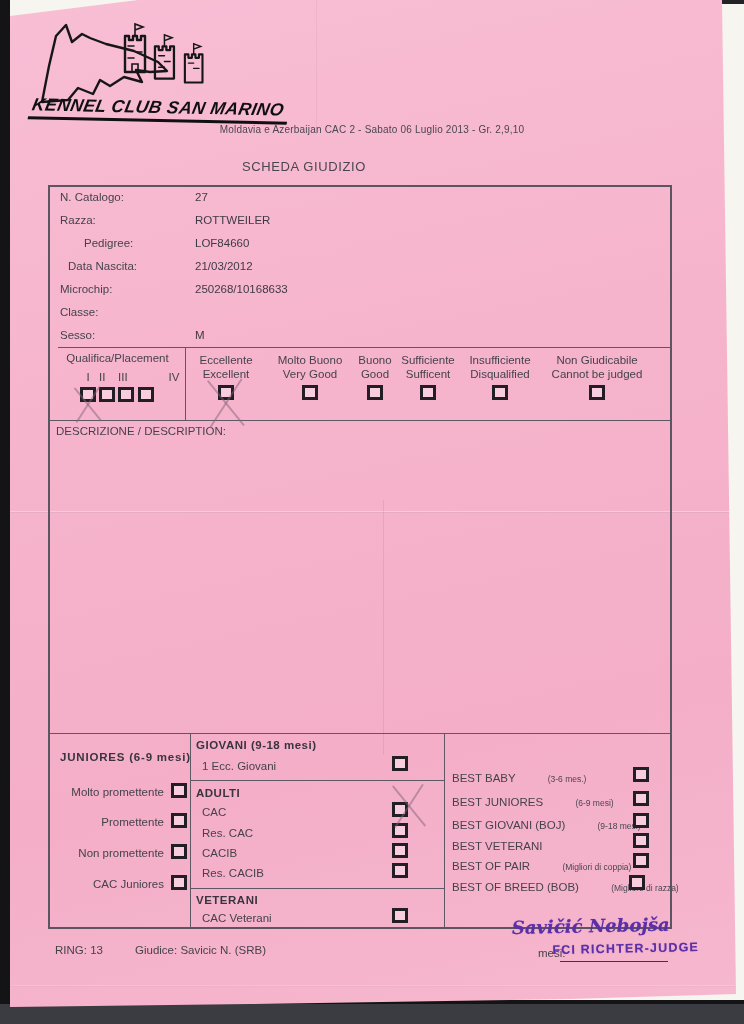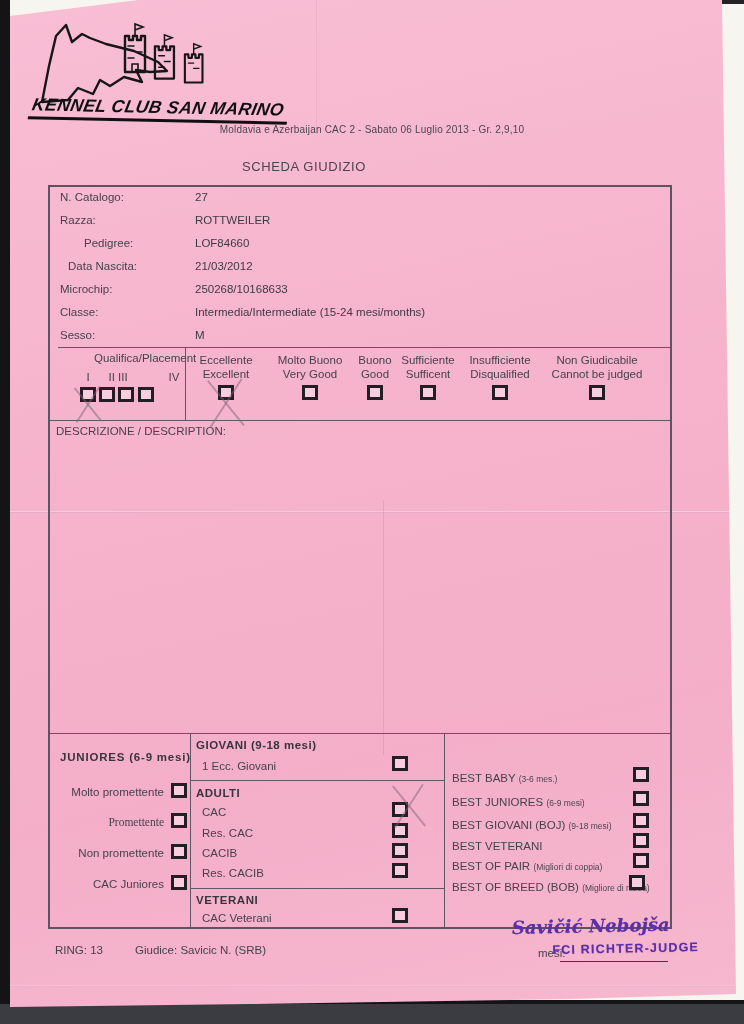--- a/index.html
+++ b/index.html
@@ -19,21 +19,21 @@
     left:10px;top:0;width:728px;height:1009px;
     background:linear-gradient(168deg,#f8bed4 0%,#f6b4cc 38%,#f4aec8 72%,#f6b8cf 100%);
     clip-path:polygon(0 16px,128px 0,712px 0,726px 994px,560px 999px,240px 1004px,0 1007px);
   }
   .crease-h{height:2px;background:linear-gradient(rgba(255,255,255,.55),rgba(165,100,133,.28));}
   .crease-v{width:1px;background:rgba(170,110,140,.2);}
   
   .print{color:#46424c;font-size:11.5px;line-height:14px;white-space:nowrap;}
   .val{color:#3e3a44;}
   .bold{font-weight:bold;color:#39353f;}
-  .small-note{font-size:8.5px;color:#4a4650;}
+  .small-note{font-size:8.5px;color:#4a4650;margin-left:29px;}
   
   #form-box{left:48px;top:185px;width:620px;height:740px;border:2px solid #5a5560;}
   .line-h{background:#5d5863;height:1px;}
   .line-v{background:#5d5863;width:1px;}
   
   .cb{width:16px;height:15px;border:3px solid #221e26;background:#f8cede;box-sizing:border-box;}
   
   .xmark{pointer-events:none;}
   .xmark span{position:absolute;left:50%;top:-4%;width:2px;height:108%;background:rgba(130,100,120,.5);border-radius:2px;}
   .xmark .s1{transform:translateX(-50%) rotate(33deg);}
@@ -106,32 +106,31 @@
   <div class="abs print val" style="left:145px;top:3px;">27</div>
   <div class="abs print" style="left:10px;top:26px;">Razza:</div>
   <div class="abs print val" style="left:145px;top:26px;">ROTTWEILER</div>
   <div class="abs print" style="left:10px;top:49px;margin-left:24px;">Pedigree:</div>
   <div class="abs print val" style="left:145px;top:49px;">LOF84660</div>
   <div class="abs print" style="left:10px;top:72px;margin-left:8px;">Data Nascita:</div>
   <div class="abs print val" style="left:145px;top:72px;">21/03/2012</div>
   <div class="abs print" style="left:10px;top:95px;">Microchip:</div>
   <div class="abs print val" style="left:145px;top:95px;">250268/10168633</div>
   <div class="abs print" style="left:10px;top:118px;">Classe:</div>
-  <div class="abs print val" style="left:145px;top:118px;">Intermedia/Intermediate (15-24 mesi/months)</div>
   <div class="abs print" style="left:10px;top:141px;">Sesso:</div>
   <div class="abs print val" style="left:145px;top:141px;">M</div>
 
   <div class="abs line-h" style="left:8px;top:160px;width:612px;"></div>
   <div class="abs line-v" style="left:135px;top:160px;height:73px;"></div>
   <div class="abs line-h" style="left:0;top:233px;width:620px;"></div>
 
-  <div class="abs print" style="left:0;top:164px;width:135px;padding-left:44px;">Qualifica/Placement</div>
+  <div class="abs print" style="left:0;top:164px;width:135px;text-align:center;">Qualifica/Placement</div>
 
   <div class="abs print" style="left:30px;top:183px;width:16px;text-align:center;">I</div>
-  <div class="abs print" style="left:49px;top:183px;width:16px;text-align:right;">II</div>
+  <div class="abs print" style="left:49px;top:183px;width:16px;text-align:left;">II</div>
   <div class="abs print" style="left:68px;top:183px;width:16px;text-align:left;">III</div>
   <div class="abs print" style="left:88px;top:183px;width:16px;text-align:center;margin-left:28px;">IV</div>
   <div class="abs cb" style="left:30px;top:200px;"></div>
   <div class="abs cb" style="left:49px;top:200px;"></div>
   <div class="abs cb" style="left:68px;top:200px;"></div>
   <div class="abs cb" style="left:88px;top:200px;"></div>
 
   <div class="abs grade-col" style="left:116px;">
     <div class="print">Eccellente</div>
     <div class="print">Excellent</div>
@@ -168,21 +167,21 @@
 
   <div class="abs line-h" style="left:0;top:546px;width:620px;"></div>
   <div class="abs line-v" style="left:140px;top:546px;height:194px;"></div>
   <div class="abs line-v" style="left:394px;top:546px;height:194px;"></div>
   <div class="abs line-h" style="left:140px;top:593px;width:254px;"></div>
   <div class="abs line-h" style="left:140px;top:701px;width:254px;"></div>
 
   <div class="abs print bold" style="left:10px;top:563px;letter-spacing:.8px;">JUNIORES (6-9 mesi)</div>
   <div class="abs print" style="left:0;top:598px;width:114px;text-align:right;">Molto promettente</div>
   <div class="abs cb" style="left:121px;top:596px;"></div>
-  <div class="abs print" style="left:0;top:628px;width:114px;text-align:right;font-family:Liberation Serif, serif;">Promettente</div>
+  <div class="abs print" style="left:0;top:628px;width:114px;text-align:right;">Promettente</div>
   <div class="abs cb" style="left:121px;top:626px;"></div>
   <div class="abs print" style="left:0;top:659px;width:114px;text-align:right;">Non promettente</div>
   <div class="abs cb" style="left:121px;top:657px;"></div>
   <div class="abs print" style="left:0;top:690px;width:114px;text-align:right;">CAC Juniores</div>
   <div class="abs cb" style="left:121px;top:688px;"></div>
 
   <div class="abs print bold" style="left:146px;top:551px;letter-spacing:.5px;">GIOVANI (9-18 mesi)</div>
   <div class="abs print" style="left:152px;top:572px;">1 Ecc. Giovani</div>
   <div class="abs cb" style="left:342px;top:569px;"></div>
 

